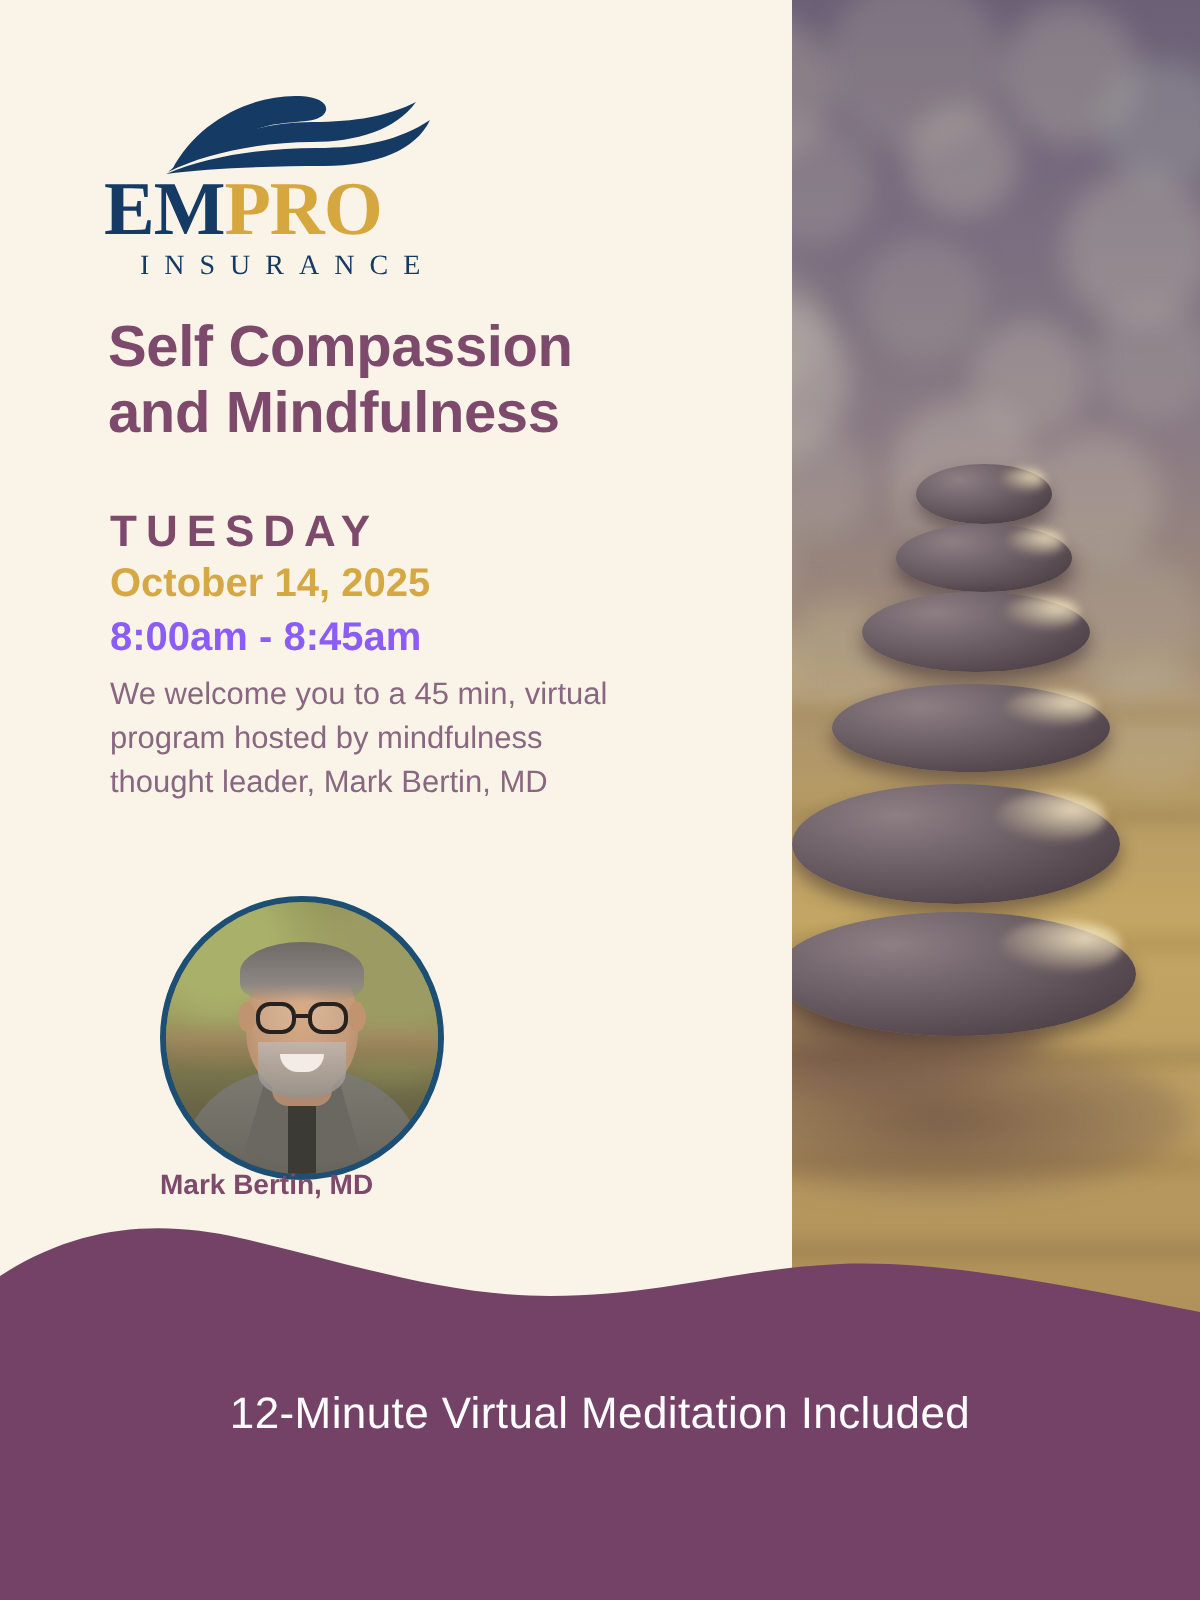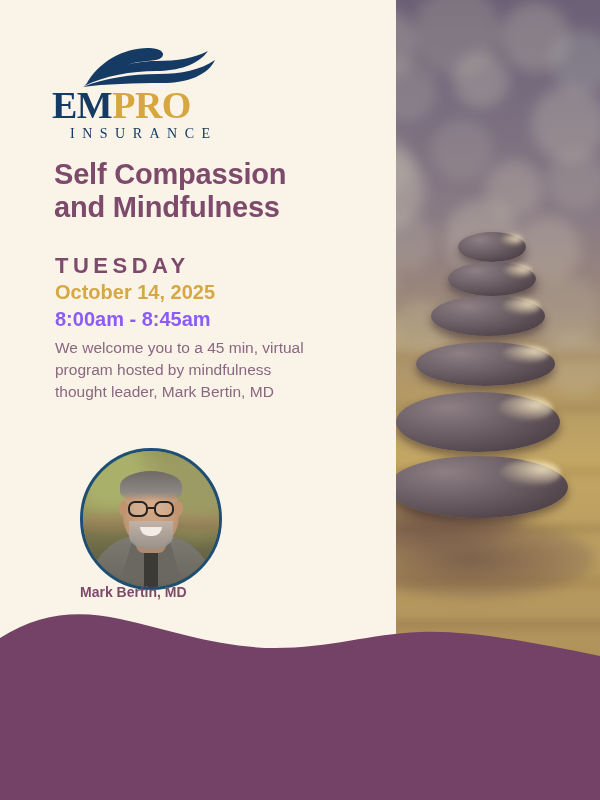--- a/index.html
+++ b/index.html
@@ -373,14 +373,15 @@
         <div class="pt pt-bridge"></div>
       </div>
     </div>
     <div class="portrait-caption">Mark Bertin, MD</div>
   </div>
 
   <svg class="wave" viewBox="0 0 600 200" preserveAspectRatio="none">
     <path d="M0 38 C 40 12, 80 10, 120 19 C 170 30, 220 48, 275 48 C 330 48, 370 34, 420 32 C 470 30, 530 42, 600 56 L600 200 L0 200 Z" fill="#744266"></path>
   </svg>
 
+  <div class="banner-text">12-Minute Virtual Meditation Included</div>
 
 </div>
 
 </body></html>

